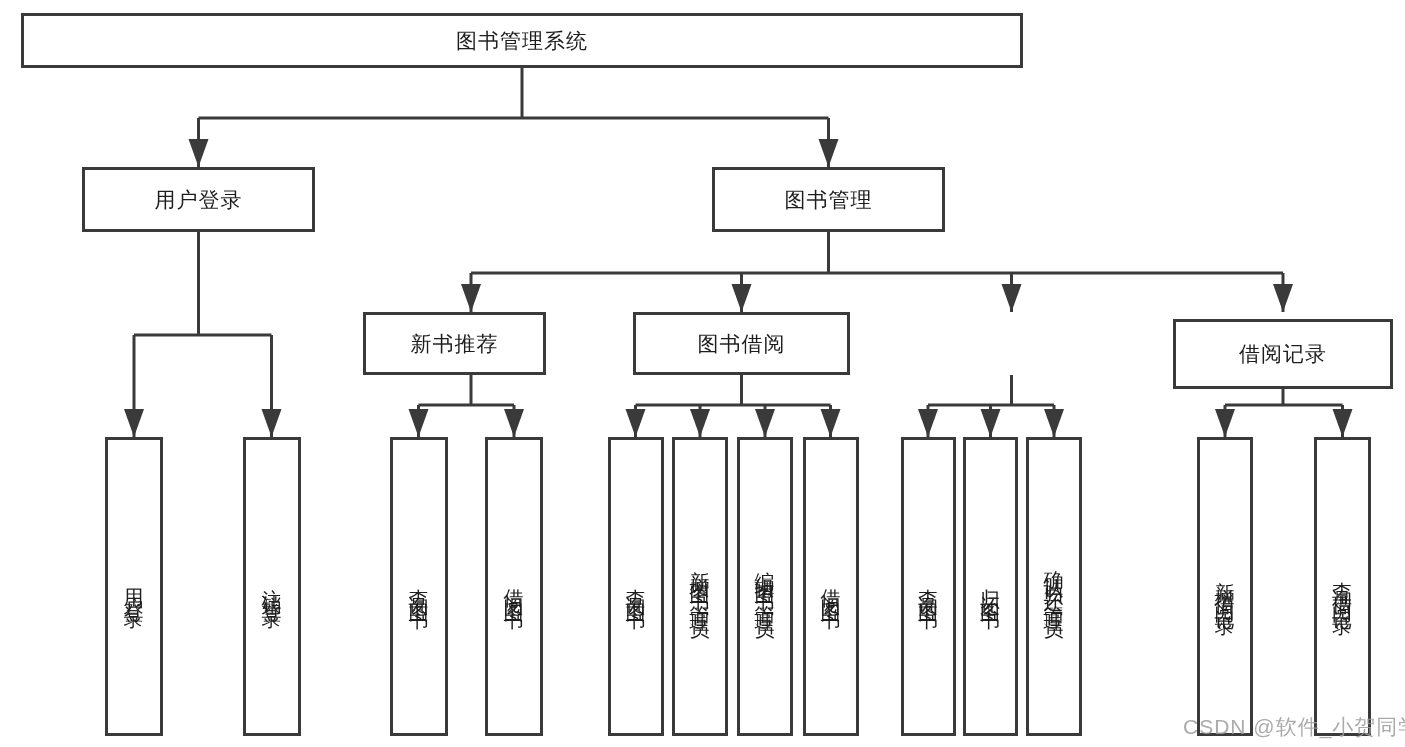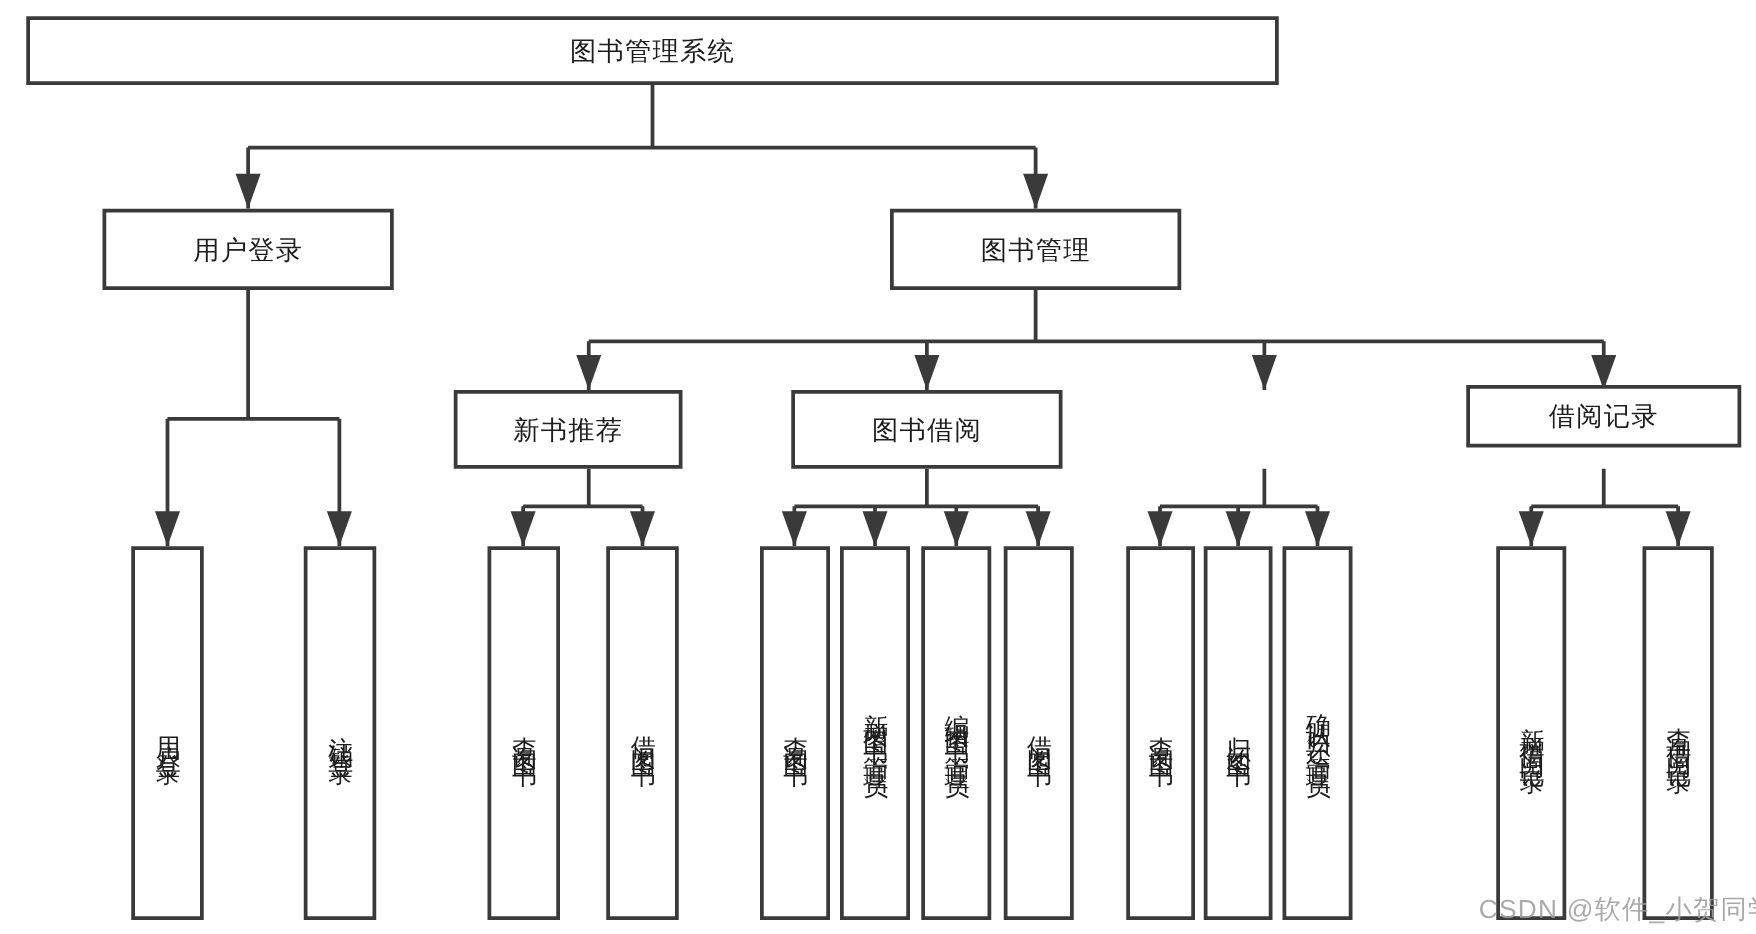--- a/index.html
+++ b/index.html
@@ -29,21 +29,21 @@
     letter-spacing:7px;
     line-height:1;
     top:437px;height:299px;
   }
   #n-root   {left:21px;  top:13px;  width:1002px; height:55px;}
   #n-login  {left:82px;  top:167px; width:233px;  height:65px;}
   #n-mgmt   {left:712px; top:167px; width:233px;  height:65px;}
   #n-rec    {left:363px; top:312px; width:183px;  height:63px;}
   #n-borrow {left:633px; top:312px; width:217px;  height:63px;}
   #n-current{left:903px; top:312px; width:217px;  height:63px;}
-  #n-records{left:1173px;top:308px; width:220px;  height:50px;}
+  #n-records{left:1173px;top:319px; width:220px;  height:70px;}
   #lf1 {left:105px; width:58px;}
   #lf2 {left:243px; width:58px;}
   #lf3 {left:390px; width:58px;}
   #lf4 {left:485px; width:58px;}
   #lf5 {left:608px; width:56px;}
   #lf6 {left:672px; width:56px;}
   #lf7 {left:737px; width:56px;}
   #lf8 {left:803px; width:56px;}
   #lf9 {left:901px; width:55px;}
   #lf10{left:963px; width:55px;}

